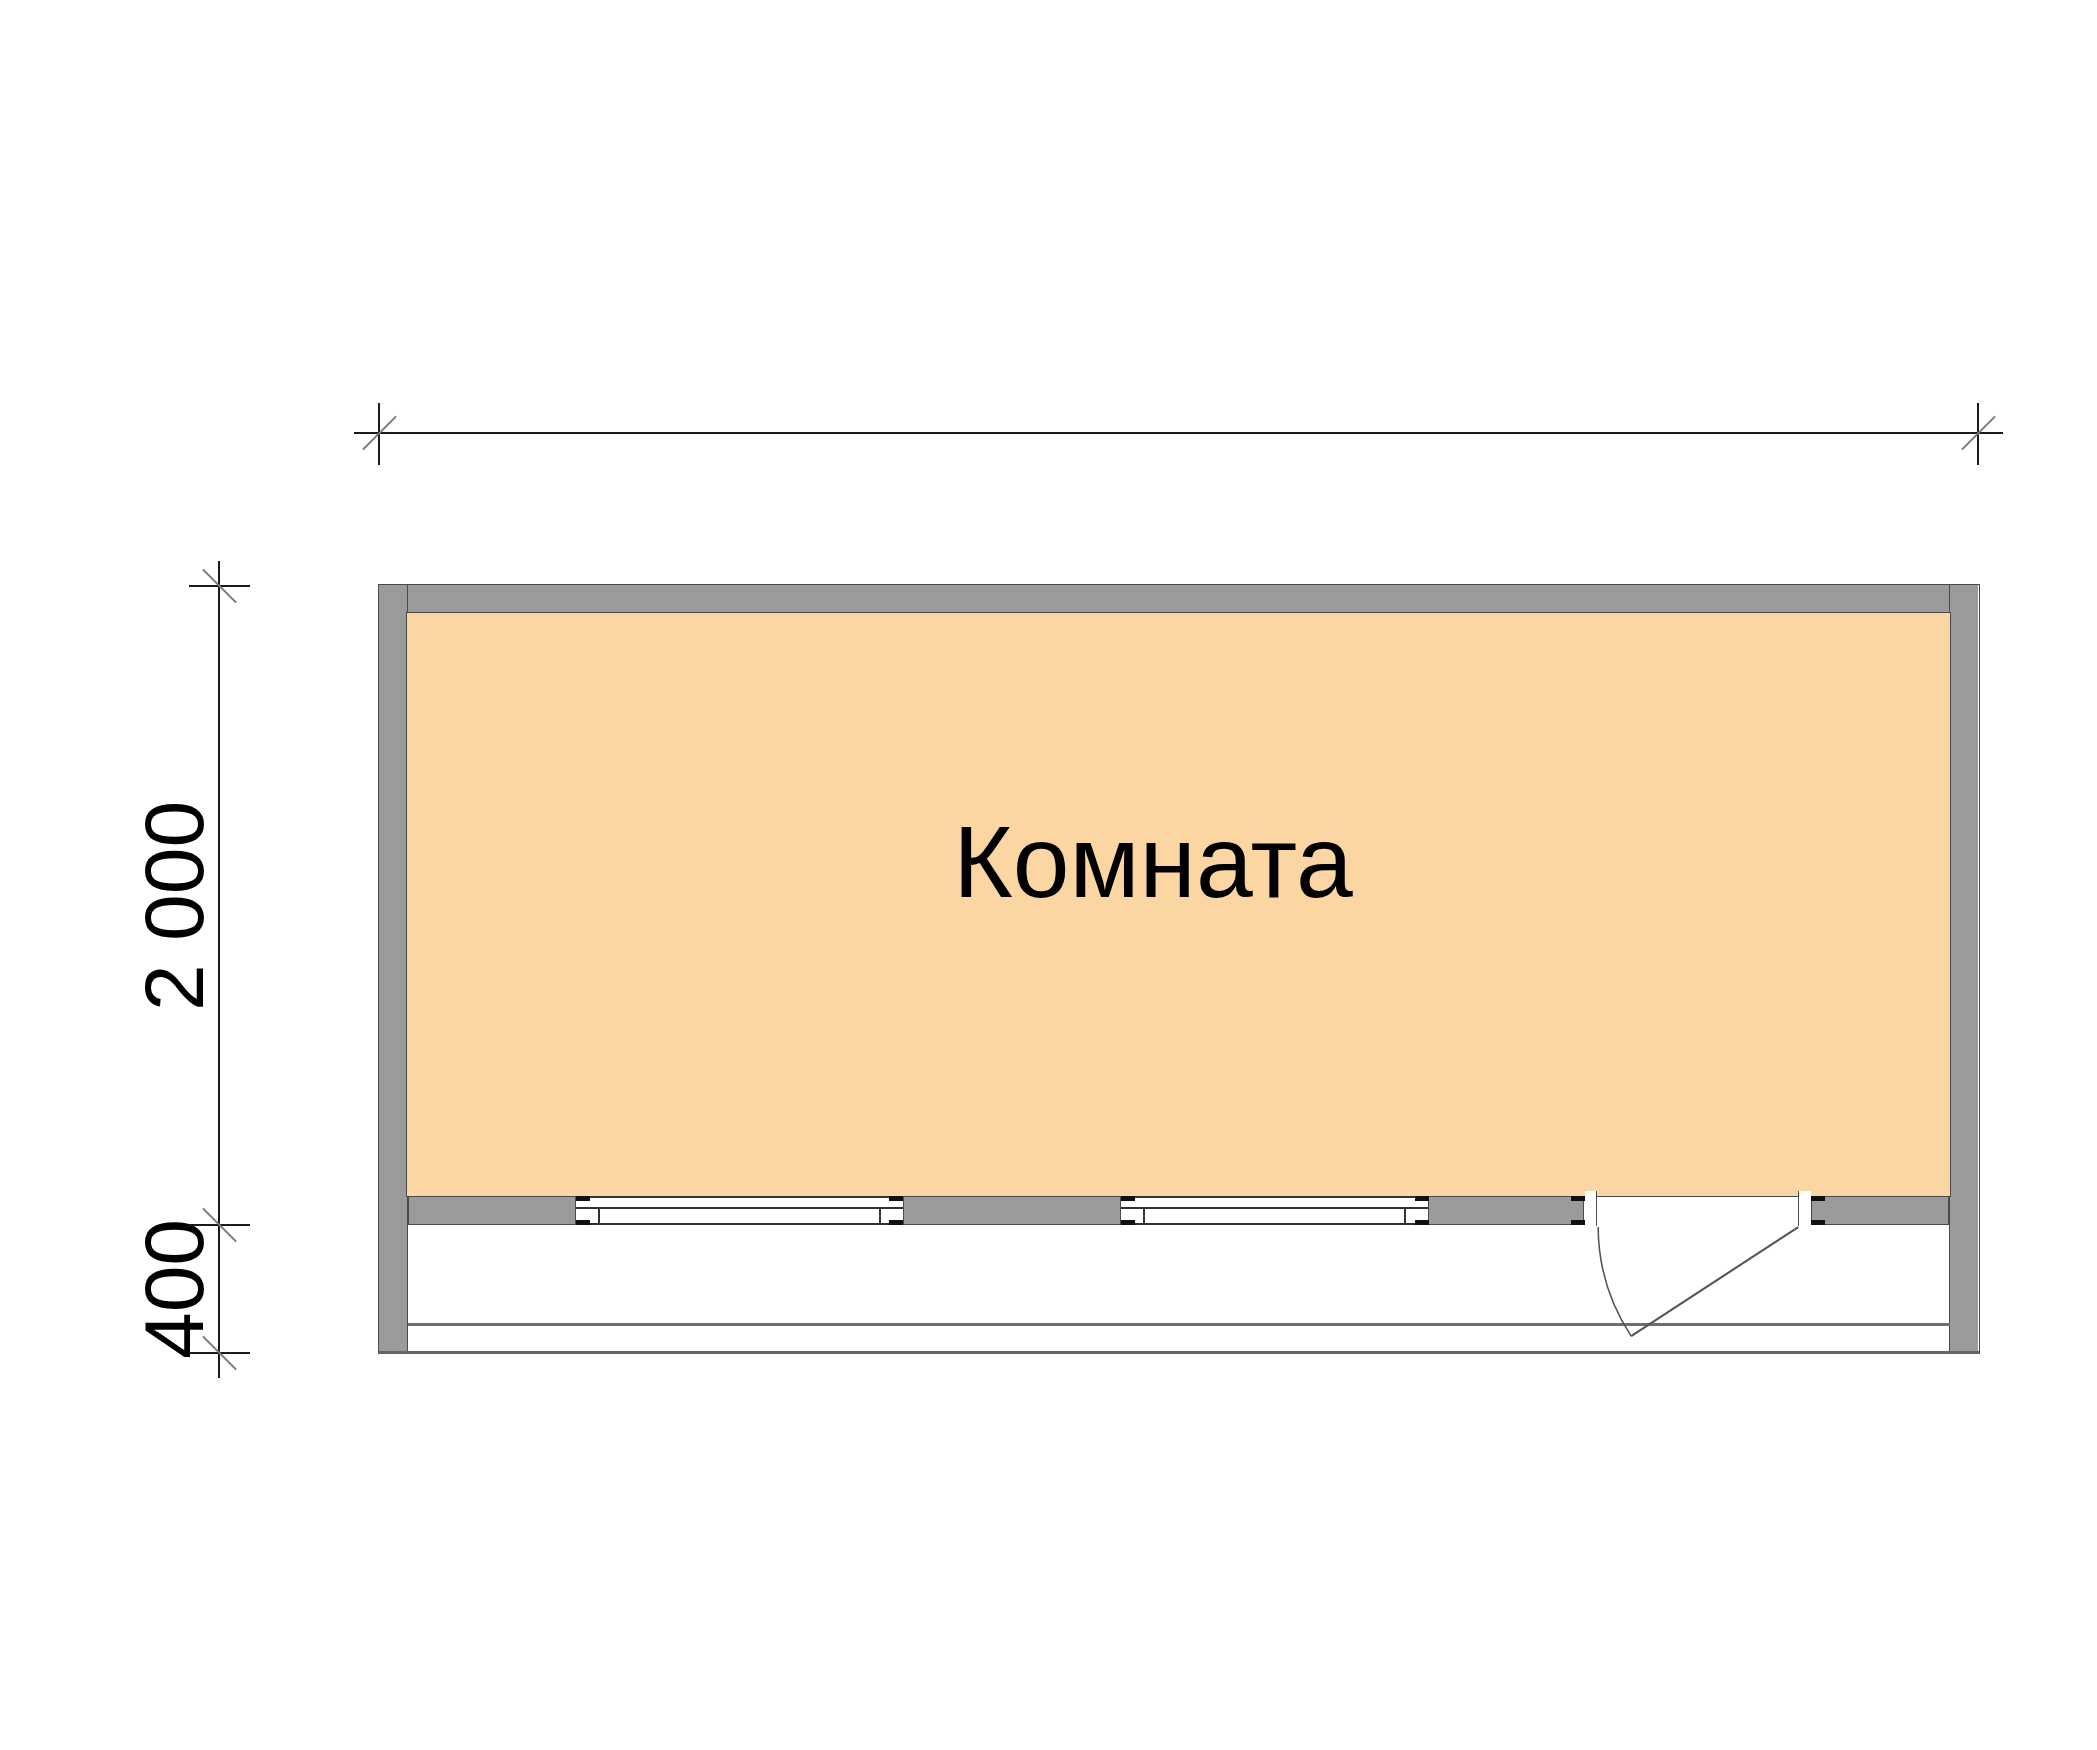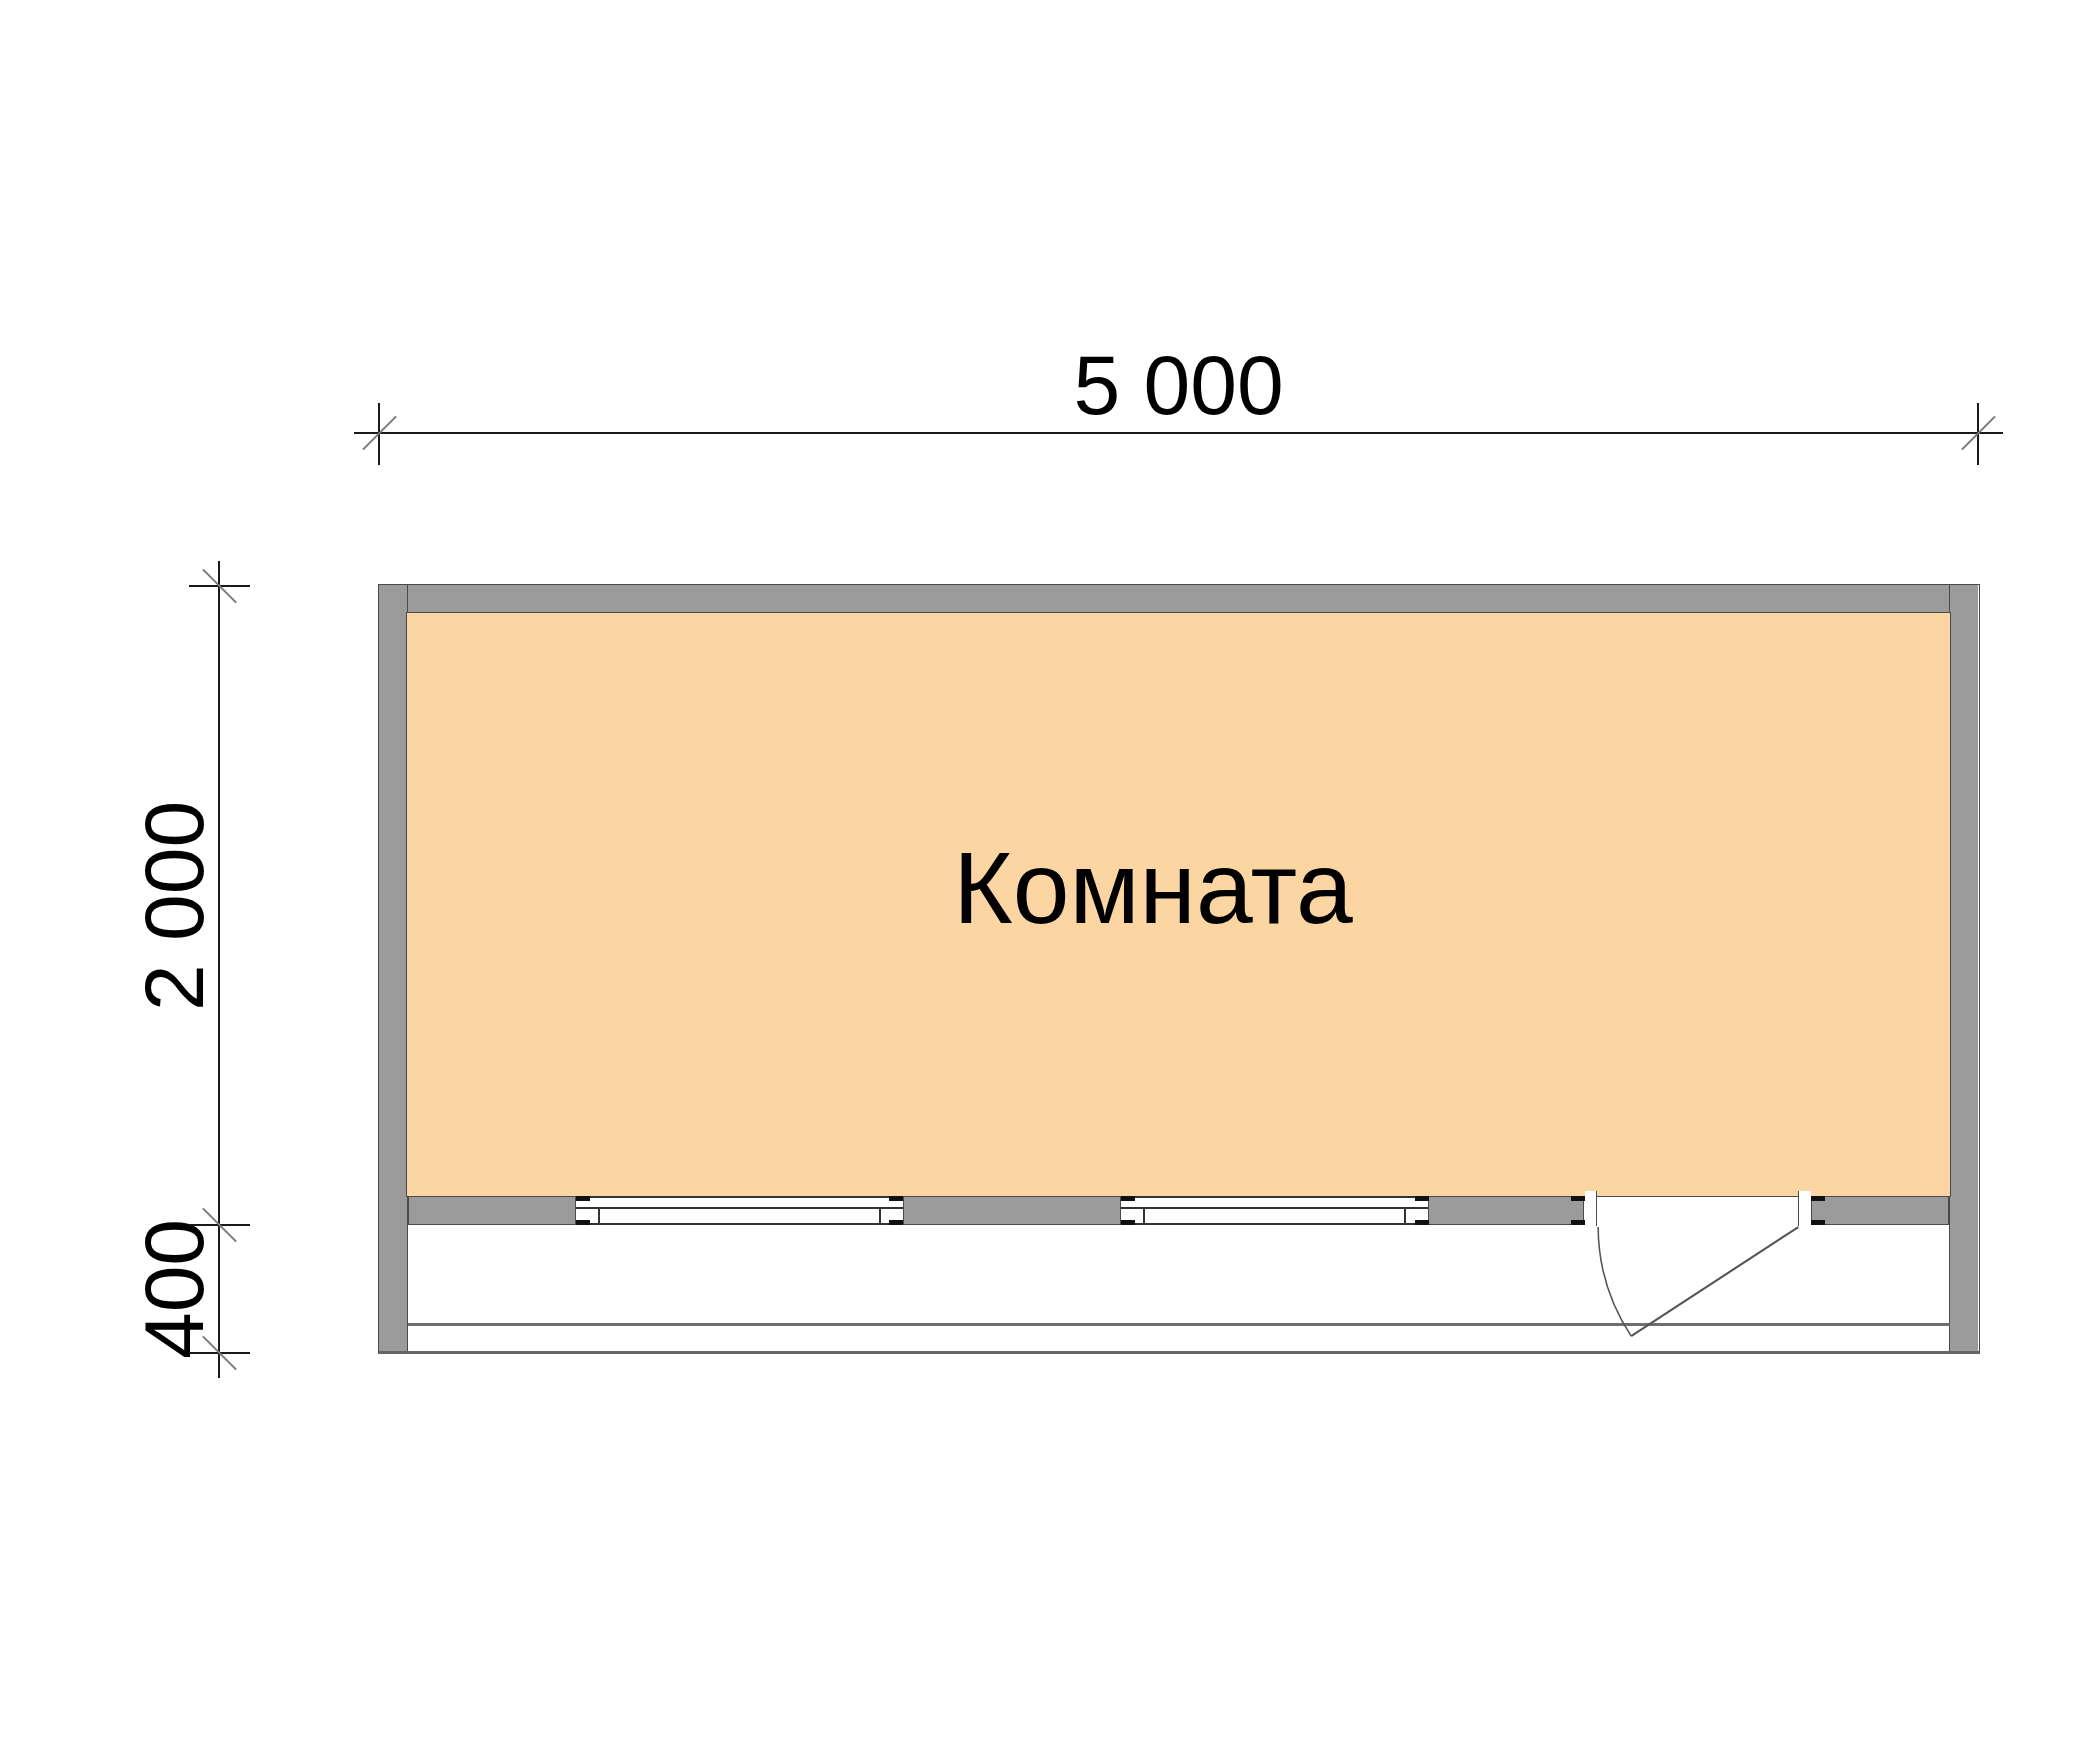--- a/index.html
+++ b/index.html
@@ -37,31 +37,30 @@
   }
   .pier{position:absolute;top:611px;height:29px;background:var(--wall);
     border:1.6px solid var(--outline);box-sizing:border-box;}
   .window{position:absolute;top:611px;height:29px;background:#fff;
     border-top:2.1px solid var(--win);border-bottom:2.6px solid var(--win);box-sizing:border-box;}
   .window .mid{position:absolute;left:0;right:0;top:9.4px;height:1.6px;background:var(--win);}
   .window .mull{position:absolute;top:11px;bottom:0;width:1.6px;background:var(--win);}
   .cap{position:absolute;width:13.6px;height:4.7px;background:#111;}
   .jamb{position:absolute;top:606px;height:35px;background:#fff;box-sizing:border-box;}
   .room-text{position:absolute;left:891px;width:524px;text-align:center;white-space:nowrap;}
-  .room-name{top:836px;font-size:102px;line-height:105px;}
+  .room-name{top:810px;font-size:102px;line-height:105px;}
   .room-area{top:944px;font-size:100px;line-height:105px;}
   .room-area .sup{font-size:63px;vertical-align:41px;}
   svg{position:absolute;overflow:visible;}
 </style>
 </head>
 <body>
 
 <div class="canvas">
 
-  <div class="dim-label" style="left:1021px;top:343px;width:315px;">5 000</div>
   <div class="hline" style="left:354px;top:432px;width:1649px;height:2.1px;"></div>
   <div class="vline" style="left:378px;top:403px;width:1.6px;height:62px;"></div>
   <div class="vline" style="left:1977px;top:403px;width:1.6px;height:62px;"></div>
   <div class="slash fw" style="left:356px;top:432px;width:47px;height:2.1px;"></div>
   <div class="slash fw" style="left:1955px;top:432px;width:47px;height:2.1px;"></div>
 
   <div class="dim-label rot" style="left:15.7px;top:864px;width:315px;height:84px;">2 000</div>
   <div class="dim-label rot" style="left:15.7px;top:1247px;width:315px;height:84px;">400</div>
   <div class="vline" style="left:218px;top:561px;width:2.1px;height:817px;"></div>
   <div class="hline" style="left:189px;top:585px;width:61px;height:1.6px;"></div>

